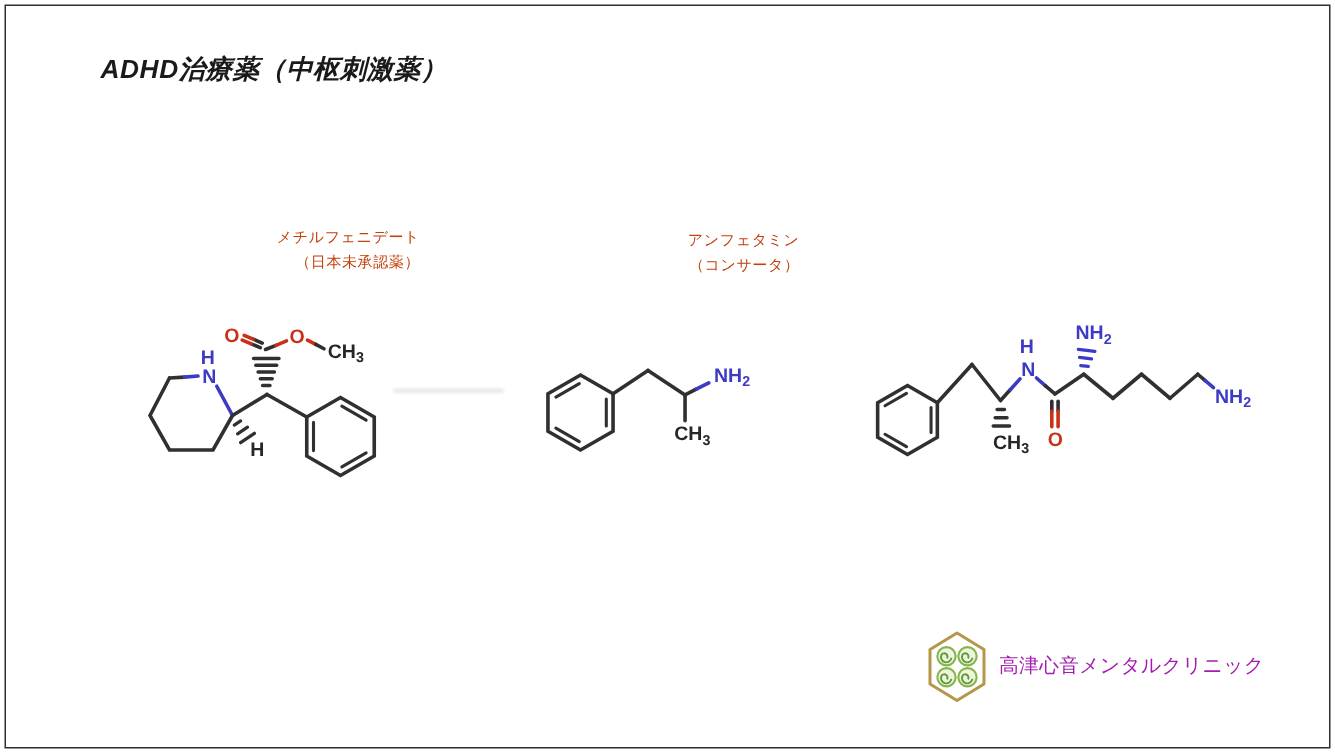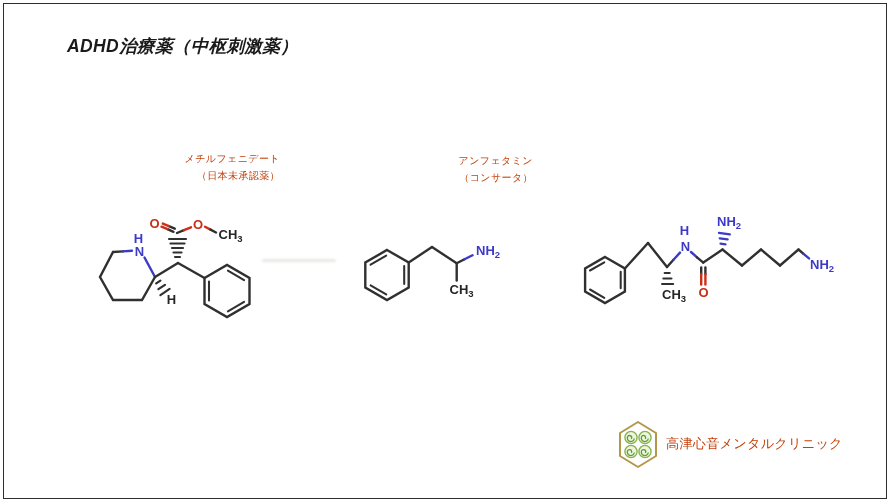--- a/index.html
+++ b/index.html
@@ -32,21 +32,21 @@
   .atom{font-family:"Liberation Sans","DejaVu Sans",sans-serif;font-size:13px;font-weight:bold;fill:#262626;}
   .atom.blue{fill:#3d3ac6;}
   .atom.red{fill:#ca3018;}
   .sub{font-size:9.5px;}
   .ghost{
     position:absolute;left:262px;top:259px;width:74px;height:3px;
     background:#d9d6d2;filter:blur(1.2px);opacity:0.55;border-radius:2px;
   }
   .logo-icon{position:absolute;left:616px;top:420px;}
   .logo-text{
-    position:absolute;left:666px;top:435px;font-size:13.2px;color:#c2410c;
+    position:absolute;left:666px;top:435px;font-size:13.2px;color:#a21caf;
     letter-spacing:0.2px;white-space:nowrap;
   }
 </style>
 </head>
 <body>
 
 <div class="slide">
   <div class="frame"></div>
 
   <div class="title">ADHD治療薬（中枢刺激薬）</div>

